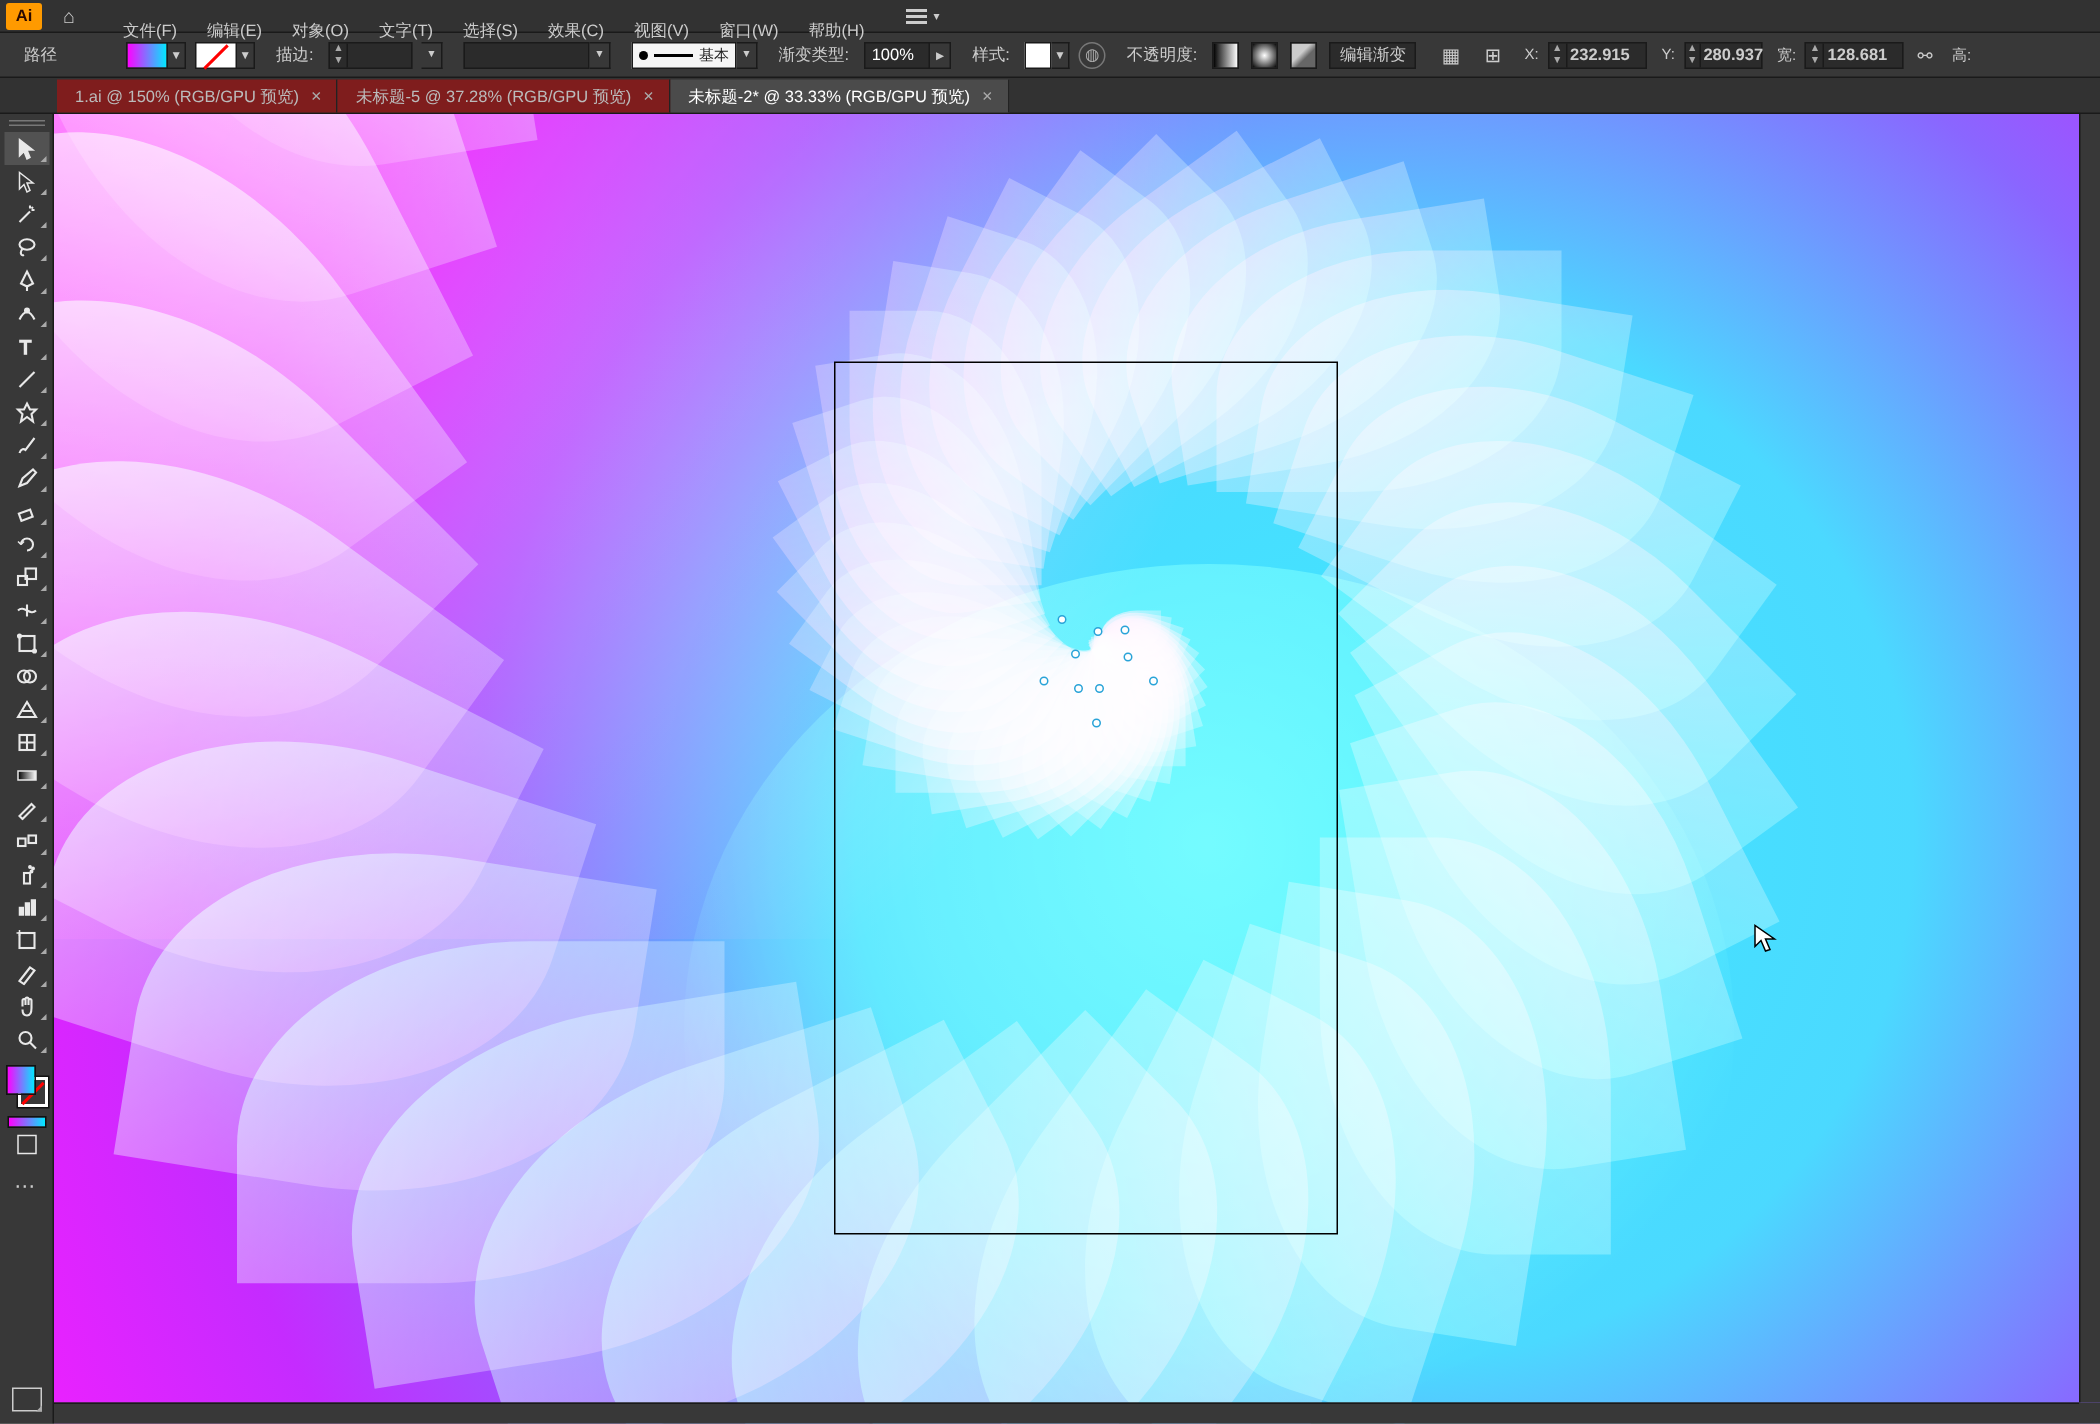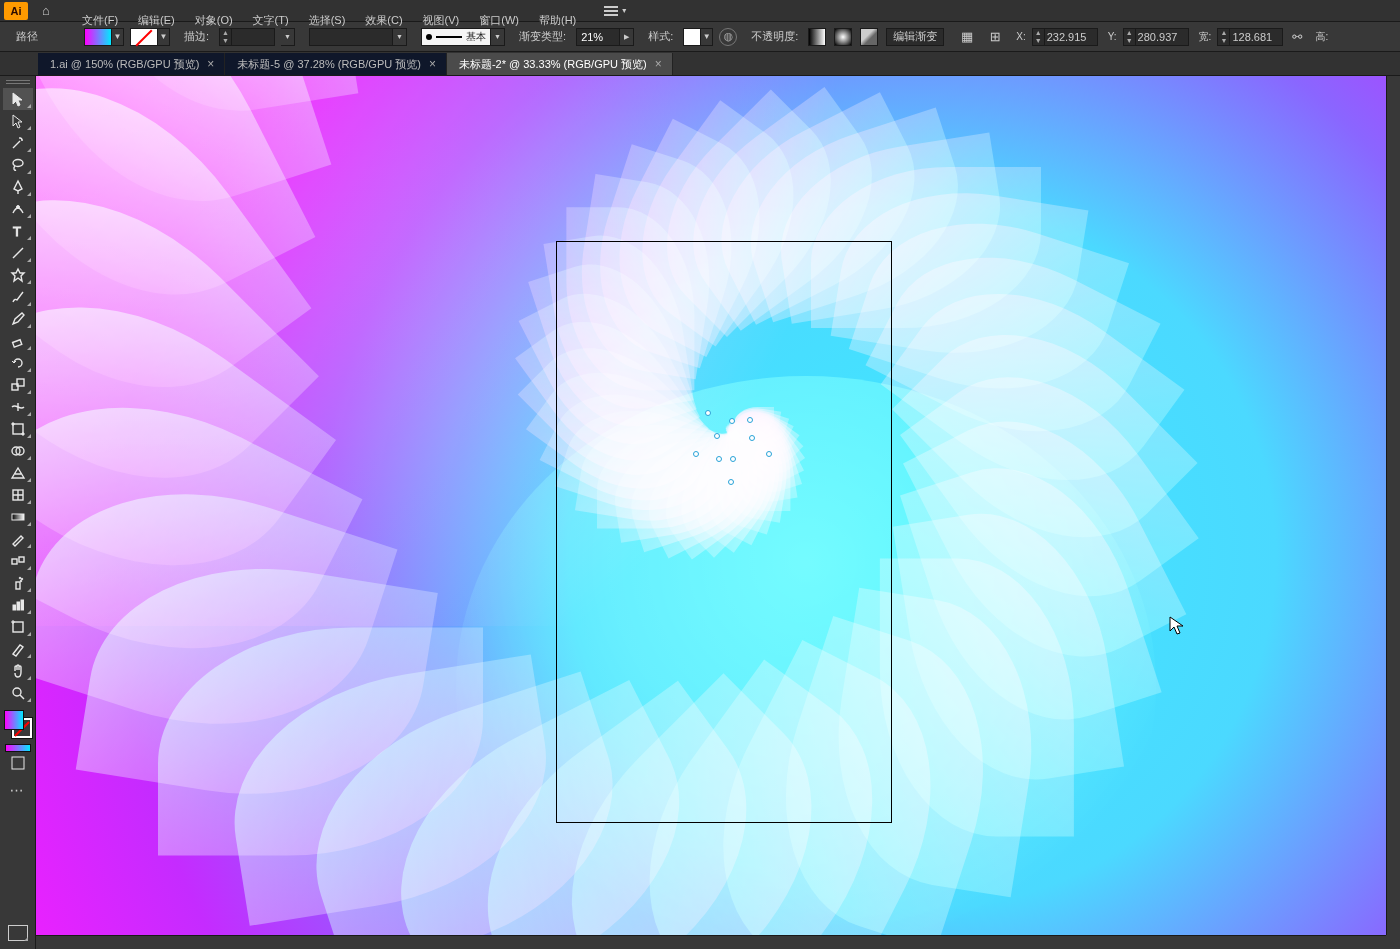--- a/index.html
+++ b/index.html
@@ -19,21 +19,21 @@
   
   .optionsbar { height: 30px; background: #383838; display: flex; align-items: center; padding: 0 8px; gap: 6px; border-bottom: 1px solid #1a1a1a; font-size: 11px; }
   .opt-label { color: #ccc; margin: 0 4px 0 8px; white-space: nowrap; }
   .opt-label.first { margin-left: 8px; }
   .swatch { width: 28px; height: 18px; border: 1px solid #1a1a1a; display:inline-block; }
   .swatch.gradient { background: linear-gradient(90deg, #ff00ff, #00eaff); }
   .swatch.nostroke { background: #fff; position: relative; }
   .swatch.nostroke::after { content:""; position:absolute; left:2px; right:2px; top:50%; height:2px; background:#ff0000; transform: rotate(-45deg); }
   .dd-caret { width:12px; height:18px; display:flex; align-items:center; justify-content:center; color:#ccc; font-size:8px; border:1px solid #1a1a1a; border-left:none; background:#383838;}
   .group { display:flex; align-items:center; }
-  .numbox { height:18px; border:1px solid #1a1a1a; background:#2b2b2b; display:flex; align-items:center; }
+  .numbox { height:18px; border:1px solid #1a1a1a; background:#2b2b2b; display:flex; align-items:center;font-weight:bold; }
   .numbox .arrows { width:12px; display:flex; flex-direction:column; border-right:1px solid #1a1a1a;}
   .numbox .arrows span { height:8px; font-size:7px; line-height:8px; text-align:center; color:#aaa;}
   .numbox input, .numbox .val { background:transparent; border:none; color:#ccc; width:40px; padding:0 2px; font-size:11px; outline:none;}
   .brush-prev { width:70px; height:18px; border:1px solid #1a1a1a; background:#f5f5f5; display:flex; align-items:center; padding:0 4px; gap:4px; color:#222; font-size:10px;}
   .brush-prev .line { flex:1; height:2px; background:#000;}
   .opacity-wrap { display:flex; align-items:center; }
   .opacity-wrap .pctbox { width:44px; height:18px; border:1px solid #1a1a1a; background:#2b2b2b; color:#fff; display:flex; align-items:center; padding:0 4px;}
   .caret-btn { width:14px; height:18px; border:1px solid #1a1a1a; border-left:none; display:flex; align-items:center; justify-content:center; font-size:7px; color:#ccc; background:#383838;}
   .style-swatch { width:18px; height:18px; background:#fff; border:1px solid #1a1a1a;}
   .icon-btn { width:22px; height:22px; display:flex; align-items:center; justify-content:center; border:1px solid transparent; color:#ccc; font-size:13px;}
@@ -41,21 +41,21 @@
   .grad-type-btn.linear { background: linear-gradient(90deg,#000,#fff); }
   .grad-type-btn.radial { background: radial-gradient(circle,#fff,#000); }
   .grad-type-btn.free { background: linear-gradient(135deg,#ccc 40%,#666 60%); }
   .text-btn { height:18px; padding:0 6px; border:1px solid #1a1a1a; background:#2b2b2b; color:#ccc; display:flex; align-items:center; font-size:11px;}
   .xy-label { font-size:10px; color:#ccc; margin-left:4px;}
   .globe-icon{width:18px;height:18px;border:1px solid #777;border-radius:50%;display:flex;align-items:center;justify-content:center;font-size:11px;color:#aaa;}
   .link-icon{width:16px;height:18px;display:flex;align-items:center;justify-content:center;color:#ccc;font-size:12px;}
 
   
   .tabbar { height: 24px; background: #323232; display:flex; align-items:flex-end; padding-left:38px; border-bottom: 1px solid #1a1a1a;}
-  .doc-tab { height:22px; padding: 0 10px 0 12px; display:flex; align-items:center; gap:8px; color:#bbb; font-size:11px; border-right:1px solid #222; background:#0f172a; }
+  .doc-tab { height:22px; padding: 0 10px 0 12px; display:flex; align-items:center; gap:8px; color:#bbb; font-size:11px; border-right:1px solid #222; background:#7f1d1d; }
   .doc-tab.active { background: #4b4b4b; color:#fff;}
   .doc-tab .close { font-size:12px; color:#aaa;}
 
   
   .toolpanel { position:absolute; left:0; top:76px; width:36px; bottom:0; background:#383838; border-right:1px solid #1a1a1a; display:flex; flex-direction:column; align-items:center; padding-top:4px;}
   .toolpanel .grip { width:24px; height:4px; margin-bottom:4px; background:
     linear-gradient(#777,#777) 0 0/100% 1px no-repeat,
     linear-gradient(#777,#777) 0 3px/100% 1px no-repeat;}
   .tool { width:30px; height:22px; display:flex; align-items:center; justify-content:center; color:#e8e8e8; font-size:14px; position:relative;}
   .tool.active { background:#525252;}
@@ -140,21 +140,21 @@
       <span style="width:6px;height:6px;border-radius:50%;background:#000;"></span>
       <span class="line"></span>
       <span>基本</span>
     </div>
     <span class="caret-btn">▼</span>
   </div>
 
   <span class="opt-label">渐变类型:</span>
   <div class="opacity-wrap">
     <div class="pctbox">
-        <span>21%</span>
+        <span>100%</span>
       </div>
     <span class="caret-btn">▶</span>
   </div>
 
   <span class="opt-label">样式:</span>
   <div class="group">
     <span class="style-swatch"></span>
     <span class="dd-caret">▼</span>
   </div>
 
@@ -171,21 +171,21 @@
 
   <span class="xy-label">X:</span>
   <div class="numbox" style="width:66px;">
     <div class="arrows">
         <span>▲</span>
         <span>▼</span>
       </div>
     <span class="val">232.915</span>
   </div>
   <span class="xy-label">Y:</span>
-  <div class="numbox" style="width:66px;">
+  <div class="numbox" style="width:52px;">
     <div class="arrows">
         <span>▲</span>
         <span>▼</span>
       </div>
     <span class="val">280.937</span>
   </div>
   <span class="xy-label">宽:</span>
   <div class="numbox" style="width:66px;">
     <div class="arrows">
         <span>▲</span>

